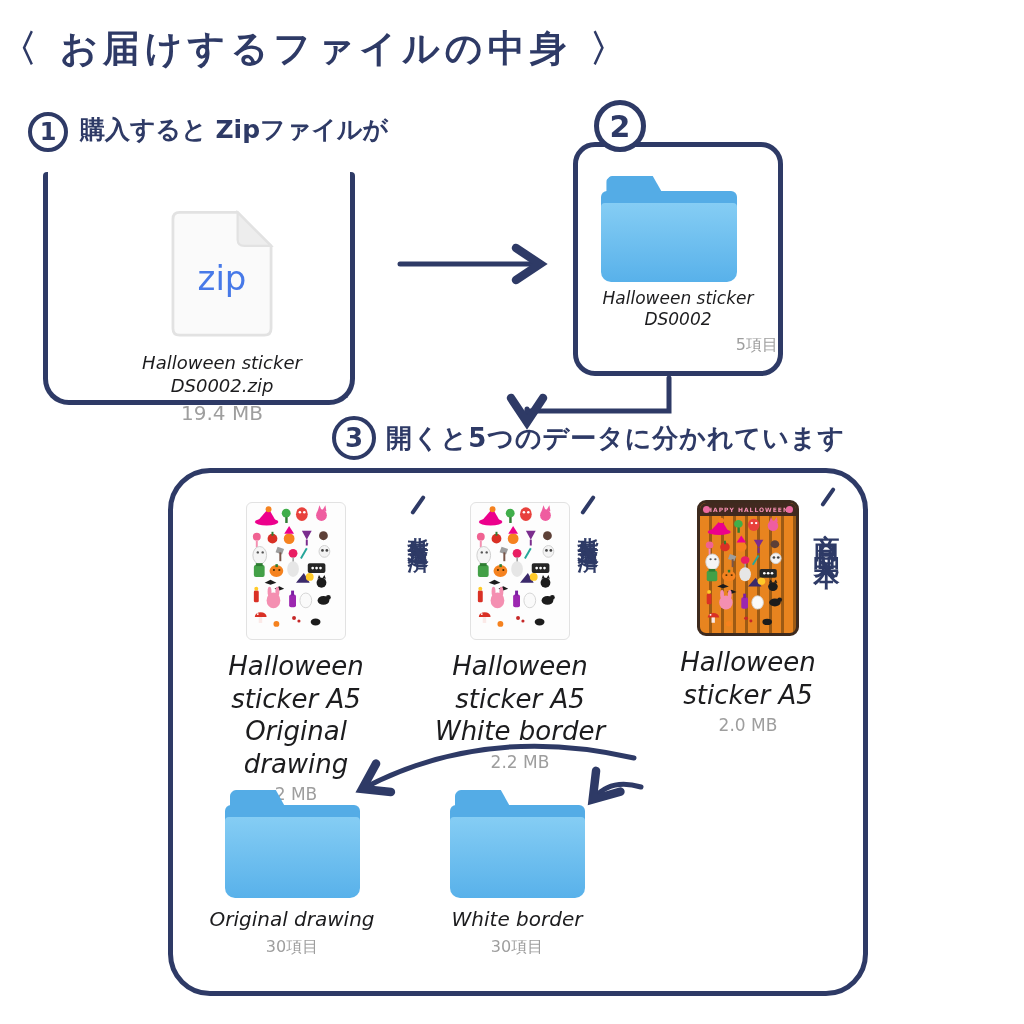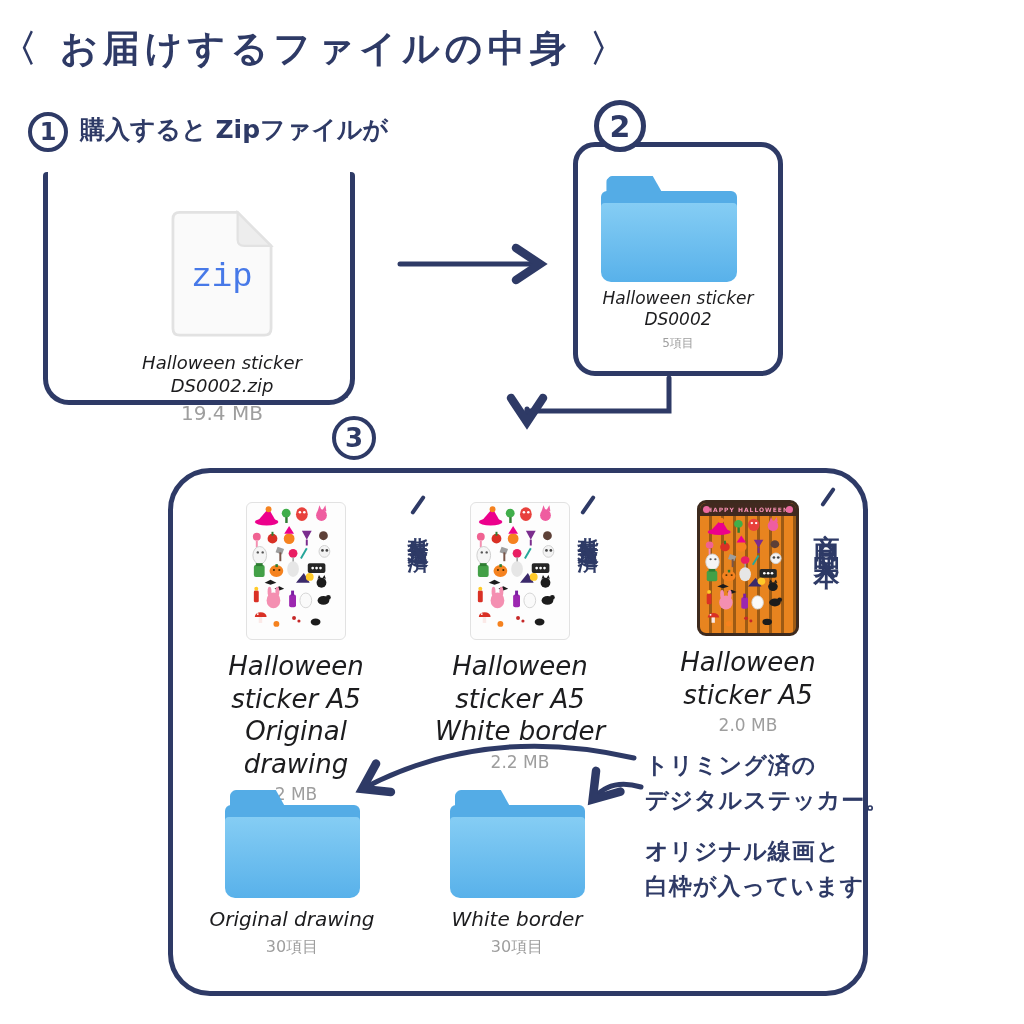--- a/index.html
+++ b/index.html
@@ -16,36 +16,36 @@
              border:4px solid #2e3a66;color:#2e3a66;font-weight:700;background:#fff;box-sizing:border-box;}
 
   
   #step1-label{top:112px;left:28px;display:flex;gap:12px;align-items:flex-start;}
   #step1-label .numcircle{width:40px;height:40px;font-size:24px;}
   #step1-label .lines{font-size:25px;line-height:1.45;}
   #step1-label .lines .l2{margin-left:18px;}
   #step1-box{left:43px;top:172px;width:312px;height:233px;border:5px solid #2e3a66;border-top:none;
              border-radius:4px 4px 26px 26px;box-sizing:border-box;}
   #zip-item{left:122px;top:208px;width:200px;text-align:center;}
-  .doc-wrap{position:relative;width:112px;height:136px;margin:0 auto;font-family:Liberation Mono, monospace;}
+  .doc-wrap{position:relative;width:112px;height:136px;margin:0 auto;}
   .doc-wrap .badge{position:absolute;left:0;top:50px;width:100%;text-align:center;
                    font-size:34px;color:#4779e8;font-weight:400;}
   .file-name{font-size:18px;color:#1c1c1e;line-height:1.25;margin-top:8px;font-style:italic;}
   .file-size{font-size:20px;color:#9e9e9e;margin-top:4px;}
 
   
   #step2-title{top:100px;left:594px;display:flex;gap:10px;align-items:center;z-index:3;}
   #step2-title .numcircle{width:52px;height:52px;font-size:30px;border-width:5px;}
   #step2-title .t{font-size:34px;letter-spacing:8px;background:#fff;padding:0 10px;}
   #step2-box{left:573px;top:142px;width:210px;height:234px;border:5px solid #2e3a66;border-radius:22px;
              box-sizing:border-box;z-index:2;background:#fff;}
   #folder2{left:601px;top:176px;width:136px;height:106px;z-index:3;}
   #folder2-label{left:578px;top:288px;width:200px;text-align:center;z-index:3;}
   #folder2-label .file-name{margin-top:0;font-size:17px;}
-  #folder2-label .file-size{font-size:12px;}
+  #folder2-label .file-size{font-size:16px;text-align:right;}
 
   
   .folder{position:absolute;}
   .folder .tab{position:absolute;left:4%;top:0;width:46%;height:27%;background:#54ace6;
                clip-path:polygon(6% 0,74% 0,100% 100%,0 100%,0 14%);border-radius:6px 0 0 0;}
   .folder .strip{position:absolute;left:0;top:14%;width:100%;height:16%;background:#54ace6;
                  border-radius:6px 6px 0 0;}
   .folder .fbody{position:absolute;left:0;top:25%;width:100%;height:75%;
                  background:linear-gradient(180deg,#85cdf4,#58b1ea);border-radius:4px 4px 10px 10px;}
 
@@ -224,20 +224,21 @@
   <div id="folder2-label" class="abs">
     <div class="file-name">
       <div>Halloween sticker</div>
       <div>DS0002</div>
     </div>
     <div class="file-size">5項目</div>
   </div>
 
   <div id="step3-title" class="abs">
     <span class="numcircle">3</span>
+    <span class="t hand">開くと5つのデータに分かれています</span>
   </div>
   <div id="big-box" class="abs"></div>
 
   <div class="item zlift" style="left:196px;top:502px;">
     <div class="thumb">
       <svg viewBox="0 0 100 136">
           <use href="#stickers"></use>
         </svg>
     </div>
     <div class="file-name">
@@ -307,20 +308,14 @@
       <div class="folder" style="left:0;top:0;width:135px;height:108px;">
         <div class="tab"></div>
           <div class="strip"></div>
           <div class="fbody"></div>
       </div>
     </div>
     <div class="file-name">White border</div>
     <div class="file-size">30項目</div>
   </div>
 
-  <div id="note" class="abs hand zlift">
-    <div>トリミング済の</div>
-    <div>デジタルステッカー。</div>
-    <div class="gap">オリジナル線画と</div>
-    <div>白枠が入っています</div>
-  </div>
 
 </div>
 
 </body></html>

